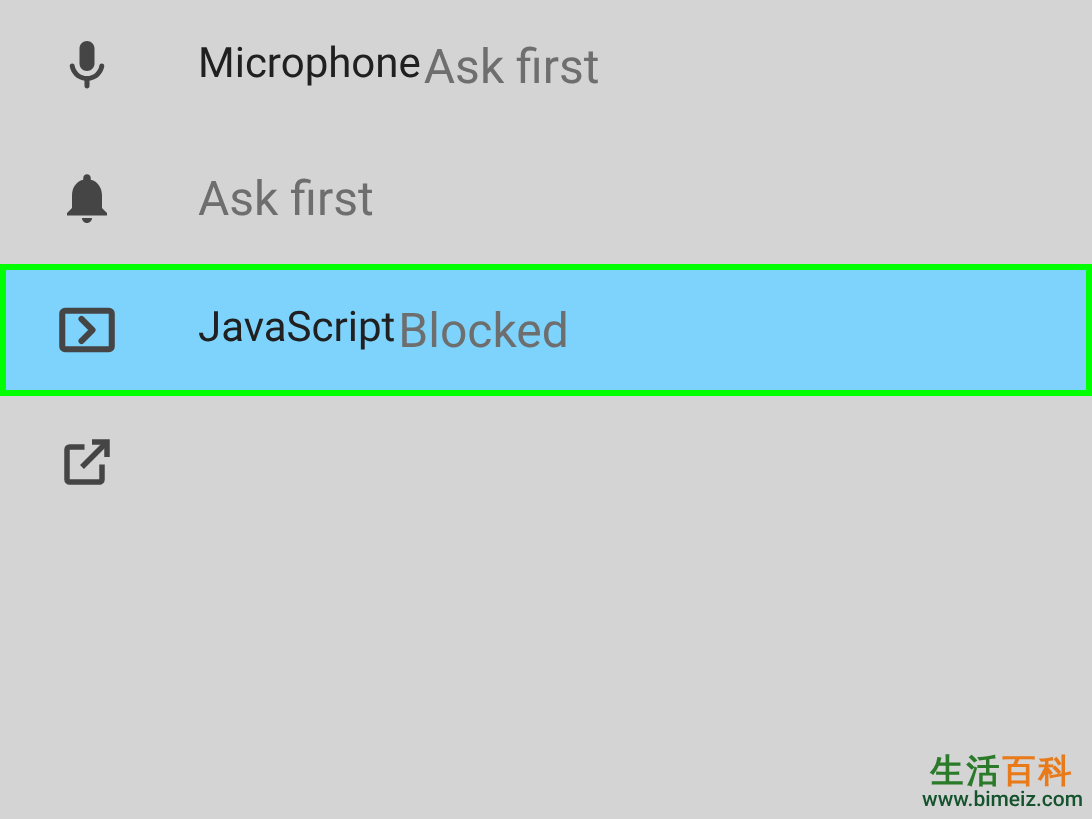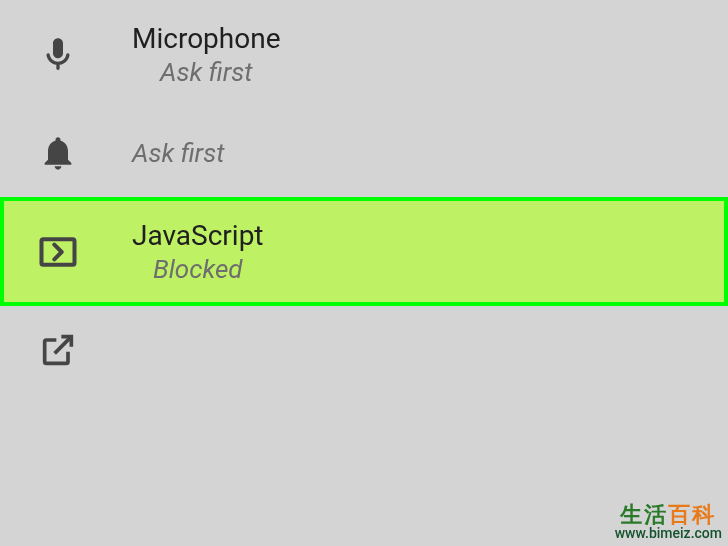--- a/index.html
+++ b/index.html
@@ -15,48 +15,46 @@
       overflow: hidden;
       position: relative;
     }
     .settings-item {
       display: flex;
       align-items: center;
       padding: 22px 36px;
       gap: 52px;
     }
     .settings-item.highlighted {
-      background: #bef264;
+      background: #7dd3fc;
       border: 4px solid #00ff00;
       padding: 18px 32px;
     }
     .icon-wrapper {
       width: 44px;
       height: 44px;
       display: flex;
       align-items: center;
       justify-content: center;
       flex-shrink: 0;
     }
     .item-text {
       display: flex;
-      flex-direction: column;
+      flex-direction: row;
       gap: 2px;
-      text-align: center;
     }
     .item-title {
       font-size: 28px;
       color: #202020;
       font-weight: 400;
     }
     .item-subtitle {
-      font-size: 26px;
+      font-size: 32px;
       color: #6e6e6e;
       font-weight: 400;
-      font-style: italic;
     }
     .watermark {
       position: absolute;
       bottom: 6px;
       right: 6px;
       display: flex;
       align-items: center;
       gap: 6px;
     }
     .watermark-logo {

